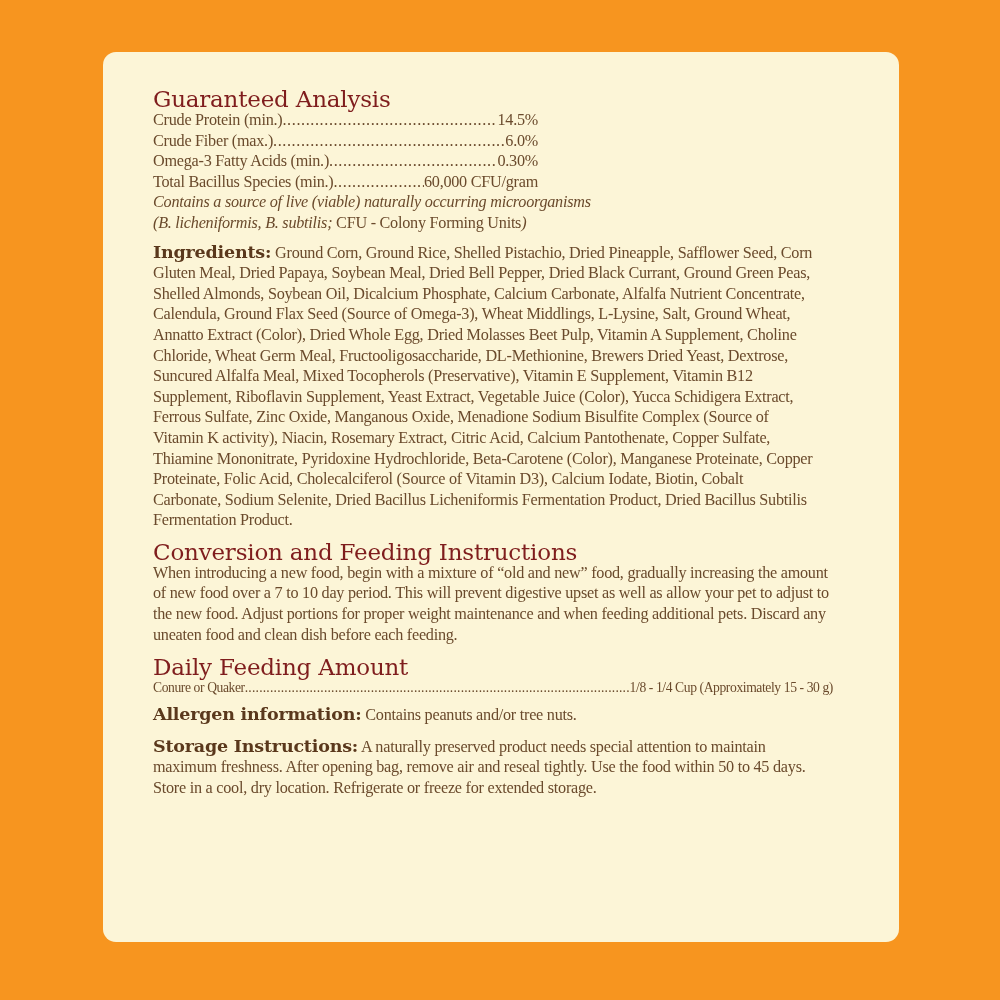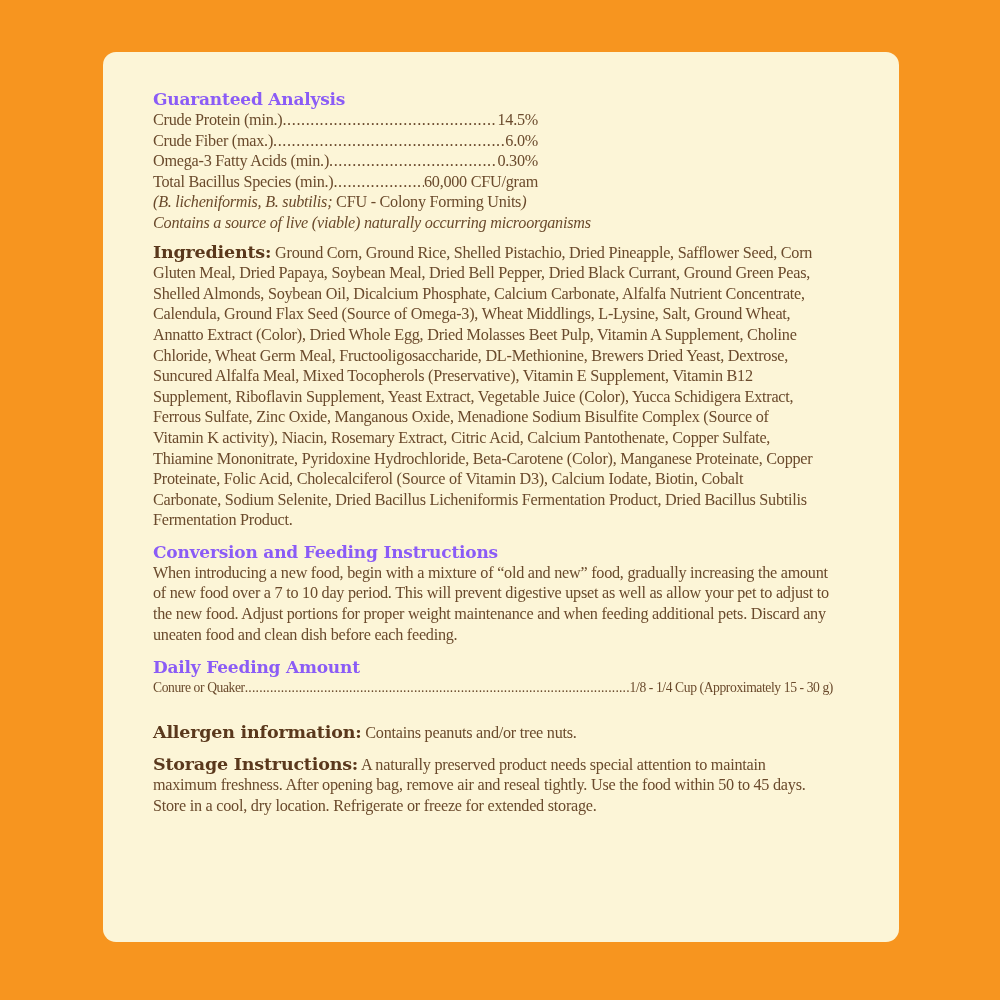--- a/index.html
+++ b/index.html
@@ -21,23 +21,23 @@
       top: 52px;
       width: 796px;
       height: 890px;
       background: #fcf5d7;
       border-radius: 13px;
       box-sizing: border-box;
       padding: 36px 40px 0 50px;
     }
     .heading {
       font-family: "DejaVu Serif", "Liberation Serif", serif;
-      font-weight: bold;
-      color: #8b5cf6;
-      font-size: 17px;
+      font-weight: normal;
+      color: #7f1d1d;
+      font-size: 23px;
       letter-spacing: -0.2px;
       line-height: 22px;
     }
     .inline-heading {
       font-family: "DejaVu Serif", "Liberation Serif", serif;
       font-weight: bold;
       color: #5a381c;
       font-size: 17.5px;
       letter-spacing: -0.2px;
     }
@@ -82,21 +82,21 @@
     .feeding-row .label { flex: 0 0 auto; }
     .feeding-row .dots {
       flex: 1 1 auto;
       overflow: hidden;
       letter-spacing: 0.2px;
     }
     .feeding-row .dots::after {
       content: "........................................................................................................................................................................................................................................";
     }
     .feeding-row .value { flex: 0 0 auto; }
-    .allergen { margin-top: 25px; }
+    .allergen { margin-top: 7px; }
     .storage { margin-top: 10px; }
   </style>
 </head>
 <body>
 
 <div class="panel">
 
   <div class="ga-section">
     <div class="heading">Guaranteed Analysis</div>
     <div class="ga-row">
@@ -113,24 +113,24 @@
       <span class="label">Omega-3 Fatty Acids (min.)</span>
       <span class="dots"></span>
       <span class="value">0.30%</span>
     </div>
     <div class="ga-row">
       <span class="label">Total Bacillus Species (min.)</span>
       <span class="dots"></span>
       <span class="value">60,000 CFU/gram</span>
     </div>
   </div>
+  <div class="body-text italic">Contains a source of live (viable) naturally occurring microorganisms</div>
   <div class="body-text" style="white-space:nowrap;">
     <span class="italic">(B. licheniformis, B. subtilis;</span><span> CFU - Colony Forming Units</span><span class="italic">)</span>
   </div>
-  <div class="body-text italic">Contains a source of live (viable) naturally occurring microorganisms</div>
 
   <div class="body-text section ingredients">
     <span class="inline-heading">Ingredients:</span><span> Ground Corn, Ground Rice, Shelled Pistachio, Dried Pineapple, Safflower Seed, Corn Gluten Meal, Dried Papaya, Soybean Meal, Dried Bell Pepper, Dried Black Currant, Ground Green Peas, Shelled Almonds, Soybean Oil, Dicalcium Phosphate, Calcium Carbonate, Alfalfa Nutrient Concentrate, Calendula, Ground Flax Seed (Source of Omega-3), Wheat Middlings, L-Lysine, Salt, Ground Wheat, Annatto Extract (Color), Dried Whole Egg, Dried Molasses Beet Pulp, Vitamin A Supplement, Choline Chloride, Wheat Germ Meal, Fructooligosaccharide, DL-Methionine, Brewers Dried Yeast, Dextrose, Suncured Alfalfa Meal, Mixed Tocopherols (Preservative), Vitamin E Supplement, Vitamin B12 Supplement, Riboflavin Supplement, Yeast Extract, Vegetable Juice (Color), Yucca Schidigera Extract, Ferrous Sulfate, Zinc Oxide, Manganous Oxide, Menadione Sodium Bisulfite Complex (Source of Vitamin K activity), Niacin, Rosemary Extract, Citric Acid, Calcium Pantothenate, Copper Sulfate, Thiamine Mononitrate, Pyridoxine Hydrochloride, Beta-Carotene (Color), Manganese Proteinate, Copper Proteinate, Folic Acid, Cholecalciferol (Source of Vitamin D3), Calcium Iodate, Biotin, Cobalt Carbonate, Sodium Selenite, Dried Bacillus Licheniformis Fermentation Product, Dried Bacillus Subtilis Fermentation Product.</span>
   </div>
 
   <div class="section conversion">
     <div class="heading">Conversion and Feeding Instructions</div>
     <div class="body-text" style="width:690px;">When introducing a new food, begin with a mixture of “old and new” food, gradually increasing the amount of new food over a 7 to 10 day period. This will prevent digestive upset as well as allow your pet to adjust to the new food. Adjust portions for proper weight maintenance and when feeding additional pets. Discard any uneaten food and clean dish before each feeding.</div>
   </div>
 

